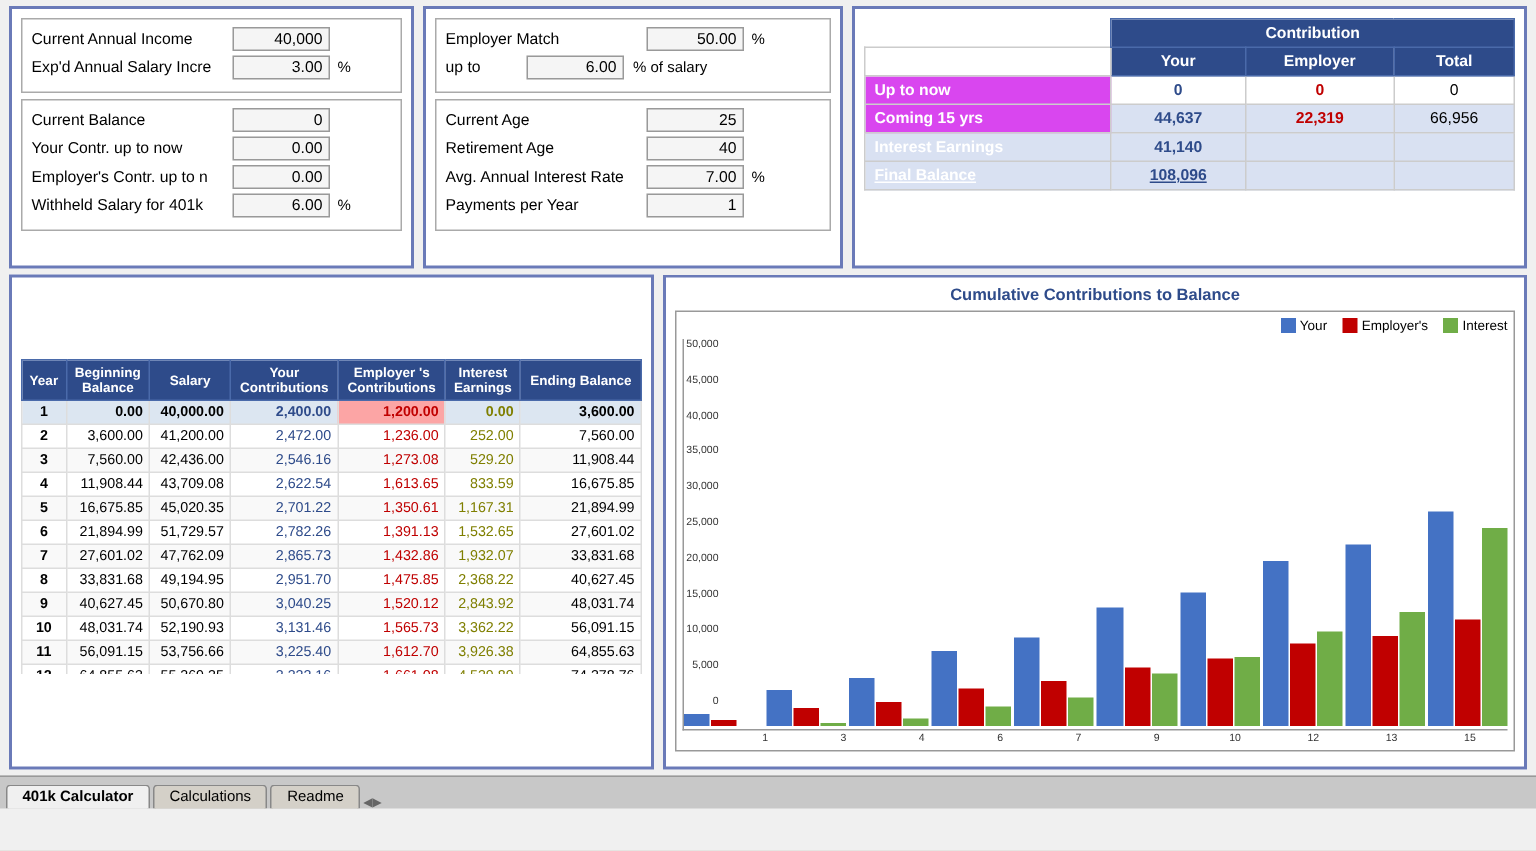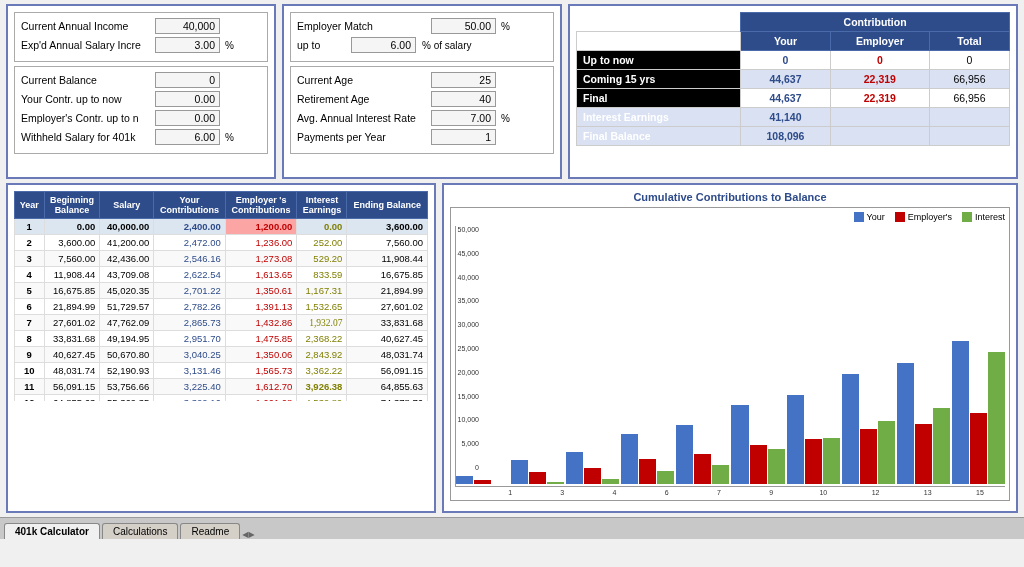--- a/index.html
+++ b/index.html
@@ -72,33 +72,33 @@
       padding: 3px 6px;
       text-align: center;
       border: 1px solid #4a6aaa;
     }
     .contrib-table td {
       padding: 3px 8px;
       text-align: center;
       border: 1px solid #ccc;
     }
     .row-header {
-      background: #000000;
+      background: #d946ef;
       color: white !important;
       text-align: left !important;
       font-weight: bold;
       padding-left: 6px !important;
     }
     .row-alt { background: #d9e1f2; }
     .row-white { background: white; }
     .val-blue { color: #2e4b8a; font-weight: bold; }
     .val-red { color: #c00000; font-weight: bold; }
     .val-black { color: #000; }
     .interest-row td { background: #d9e1f2; }
-    .final-row td { background: #d9e1f2; }
+    .final-row td { background: #d9e1f2; text-decoration: underline; }
 
     
     .data-table {
       width: 100%;
       border-collapse: collapse;
       font-size: 9.5px;
     }
     .data-table th {
       background: #2e4b8a;
       color: white;
@@ -219,21 +219,21 @@
     .input-box {
       border: 1px solid #999;
       padding: 1px 4px;
       font-size: 10.5px;
       text-align: right;
       background: #f5f5f5;
       width: 65px;
     }
     .pct-sign { font-size: 10px; margin-left: 1px; }
     .section-border { border: 1px solid #aaa; padding: 5px 6px; margin-bottom: 4px; }
-    .table-scroll { overflow-y: auto; max-height: 100%; }
+    .table-scroll { overflow-y: auto; max-height: 100%; margin-top: 48px; }
   </style>
 </head>
 <body>
 
 <div style="background:#f0f0f0; height:567px; display:flex; flex-direction:column;">
 
 
   <div class="main-area">
 
     <div class="top-section">
@@ -325,26 +325,20 @@
               <td class="row-white val-blue">0</td>
               <td class="row-white val-red">0</td>
               <td class="row-white val-black">0</td>
             </tr>
             <tr>
               <td class="row-header">Coming 15 yrs</td>
               <td class="row-alt val-blue">44,637</td>
               <td class="row-alt val-red">22,319</td>
               <td class="row-alt val-black">66,956</td>
             </tr>
-            <tr>
-              <td class="row-header">Final</td>
-              <td class="row-white val-blue">44,637</td>
-              <td class="row-white val-red">22,319</td>
-              <td class="row-white val-black">66,956</td>
-            </tr>
             <tr class="interest-row">
               <td class="row-header">Interest Earnings</td>
               <td class="val-blue">41,140</td>
               <td></td>
               <td></td>
             </tr>
             <tr class="final-row">
               <td class="row-header">Final Balance</td>
               <td class="val-blue">108,096</td>
               <td></td>
@@ -426,57 +420,57 @@
                   <td style="color: rgb(192, 0, 0);">1,391.13</td>
                   <td style="color: rgb(127, 127, 0);">1,532.65</td>
                   <td>27,601.02</td>
                 </tr>
                 <tr>
                   <td>7</td>
                   <td>27,601.02</td>
                   <td>47,762.09</td>
                   <td style="color: rgb(46, 75, 138);">2,865.73</td>
                   <td style="color: rgb(192, 0, 0);">1,432.86</td>
-                  <td style="color: rgb(127, 127, 0); font-family: Liberation Serif, serif;">1,932.07</td>
+                  <td style="color: rgb(127, 127, 0);">1,932.07</td>
                   <td>33,831.68</td>
                 </tr>
                 <tr>
                   <td>8</td>
                   <td>33,831.68</td>
                   <td>49,194.95</td>
                   <td style="color: rgb(46, 75, 138);">2,951.70</td>
                   <td style="color: rgb(192, 0, 0);">1,475.85</td>
                   <td style="color: rgb(127, 127, 0);">2,368.22</td>
                   <td>40,627.45</td>
                 </tr>
                 <tr>
                   <td>9</td>
                   <td>40,627.45</td>
                   <td>50,670.80</td>
                   <td style="color: rgb(46, 75, 138);">3,040.25</td>
-                  <td style="color: rgb(192, 0, 0);">1,350.06</td>
+                  <td style="color: rgb(192, 0, 0);">1,520.12</td>
                   <td style="color: rgb(127, 127, 0);">2,843.92</td>
                   <td>48,031.74</td>
                 </tr>
                 <tr>
                   <td>10</td>
                   <td>48,031.74</td>
                   <td>52,190.93</td>
                   <td style="color: rgb(46, 75, 138);">3,131.46</td>
                   <td style="color: rgb(192, 0, 0);">1,565.73</td>
                   <td style="color: rgb(127, 127, 0);">3,362.22</td>
                   <td>56,091.15</td>
                 </tr>
                 <tr>
                   <td>11</td>
                   <td>56,091.15</td>
                   <td>53,756.66</td>
                   <td style="color: rgb(46, 75, 138);">3,225.40</td>
                   <td style="color: rgb(192, 0, 0);">1,612.70</td>
-                  <td style="color: rgb(127, 127, 0); font-weight: bold;">3,926.38</td>
+                  <td style="color: rgb(127, 127, 0);">3,926.38</td>
                   <td>64,855.63</td>
                 </tr>
                 <tr>
                   <td>12</td>
                   <td>64,855.63</td>
                   <td>55,369.35</td>
                   <td style="color: rgb(46, 75, 138);">3,322.16</td>
                   <td style="color: rgb(192, 0, 0);">1,661.08</td>
                   <td style="color: rgb(127, 127, 0);">4,539.89</td>
                   <td>74,378.76</td>

